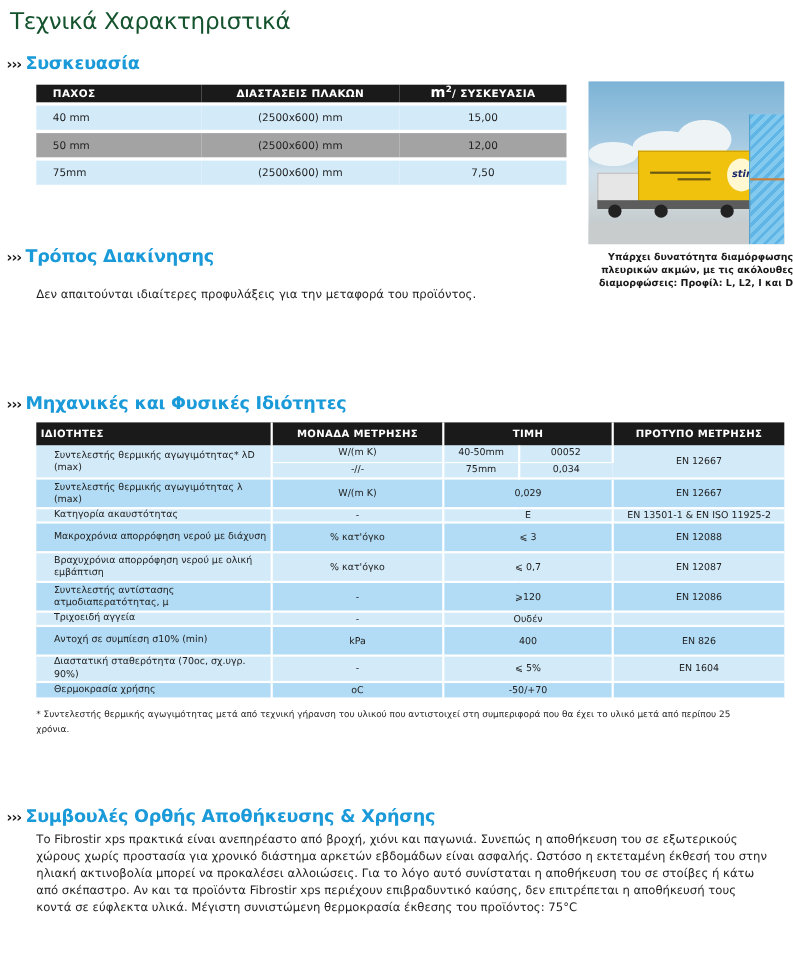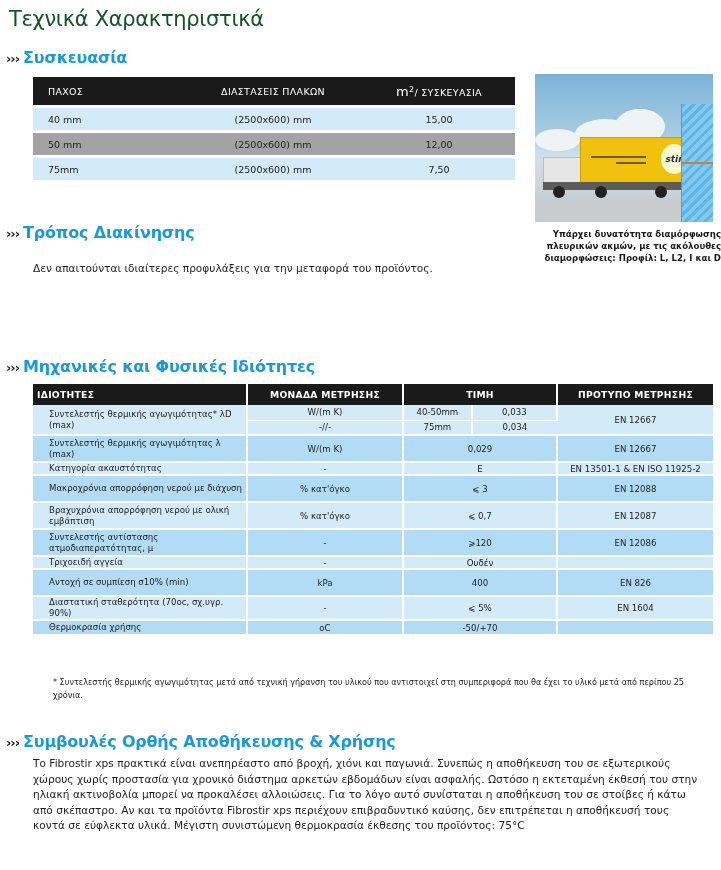--- a/index.html
+++ b/index.html
@@ -6,21 +6,21 @@
   html, body { width: 721px; height: 870px; background: #ffffff; overflow: hidden; }
   body { font-family: "DejaVu Sans", sans-serif; color: #1a1a1a; position: relative; }
 
   .page-title { position: absolute; left: 9px; top: 7px; font-size: 21px; font-weight: normal; color: #14532d; letter-spacing: -0.3px; }
 
   .sec-head { position: absolute; left: 6px; font-size: 16px; font-weight: bold; color: #1a9ad9; white-space: nowrap; letter-spacing: -0.2px; }
   .sec-head .chev { color: #1a1a1a; font-size: 13px; font-weight: bold; margin-right: 4px; letter-spacing: -1px; }
 
   
   .pack-table { position: absolute; left: 33px; top: 74px; width: 482px; border-collapse: separate; border-spacing: 0 3px; font-size: 9.5px; }
-  .pack-table th { background: #1a1a1a; color: #fff; font-weight: normal; font-size: 9.5px; height: 28px; text-align: left; letter-spacing: 0.3px; }
+  .pack-table th { background: #1a1a1a; color: #fff; font-weight: bold; font-size: 9.5px; height: 16px; text-align: left; letter-spacing: 0.3px; }
   .pack-table td { height: 22px; color: #222; }
   .pack-table tr.r0 td, .pack-table tr.r2 td { background: #d3ebf9; }
   .pack-table tr.r1 td { background: #a3a3a3; }
   .pack-table .c0 { padding-left: 15px; width: 150px; }
   .pack-table .c1 { text-align: center; width: 180px; }
   .pack-table .c2 { text-align: center; }
   .pack-table th .sup { font-size: 13px; }
 
   
   .photo { position: absolute; left: 535px; top: 74px; width: 178px; height: 148px; overflow: hidden; background: linear-gradient(180deg, #7cb3d6 0%, #a7cbe3 40%, #cfe0ea 55%, #cfd6da 75%, #b8c2c6 100%); }
@@ -48,21 +48,21 @@
   .prop-table th.h2 { text-align: center; width: 154px; }
   .prop-table th.h3 { text-align: center; border-right: none; }
   .prop-table td { color: #222; border-right: 2px solid #ffffff; border-bottom: 2px solid #ffffff; vertical-align: middle; }
   .prop-table td:last-child { border-right: none; }
   .prop-table td.name { padding-left: 16px; line-height: 11px; }
   .prop-table td.c { text-align: center; }
   .prop-table tr.light td { background: #d3ebf9; }
   .prop-table tr.dark td { background: #b2dcf5; }
   .prop-table td.sub { border-bottom: 1px solid #ffffff; }
 
-  .footnote { position: absolute; left: 33px; top: 676px; font-size: 8.1px; color: #1e1e1e; line-height: 13px; width: 640px; margin-left: 20px; }
+  .footnote { position: absolute; left: 33px; top: 643px; font-size: 8.1px; color: #1e1e1e; line-height: 13px; width: 640px; }
 </style>
 </head>
 <body>
 
 <h1 class="page-title">Τεχνικά Χαρακτηριστικά</h1>
 
 <div class="sec-head" style="top:48px;">
   <span class="chev">›››</span><span>Συσκευασία</span>
 </div>
 
@@ -128,21 +128,21 @@
       <th class="h1">ΜΟΝΑΔΑ ΜΕΤΡΗΣΗΣ</th>
       <th class="h2" colspan="2">ΤΙΜΗ</th>
       <th class="h3">ΠΡΟΤΥΠΟ ΜΕΤΡΗΣΗΣ</th>
     </tr>
   </thead>
   <tbody>
     <tr class="light" style="height:13px;">
       <td class="name" rowspan="2" style="height:30px;">Συντελεστής θερμικής αγωγιμότητας* λD (max)</td>
       <td class="c sub">W/(m K)</td>
       <td class="c sub" style="width:62px;">40-50mm</td>
-      <td class="c sub" style="width:77px;">0,033</td>
+      <td class="c sub" style="width:77px;">00052</td>
       <td class="c" rowspan="2">EN 12667</td>
     </tr>
     <tr class="light" style="height:13px;">
       <td class="c">-//-</td>
       <td class="c">75mm</td>
       <td class="c">0,034</td>
     </tr>
     <tr class="dark" style="height:27px;">
       <td class="name">Συντελεστής θερμικής αγωγιμότητας λ (max)</td>
       <td class="c">W/(m K)</td>

